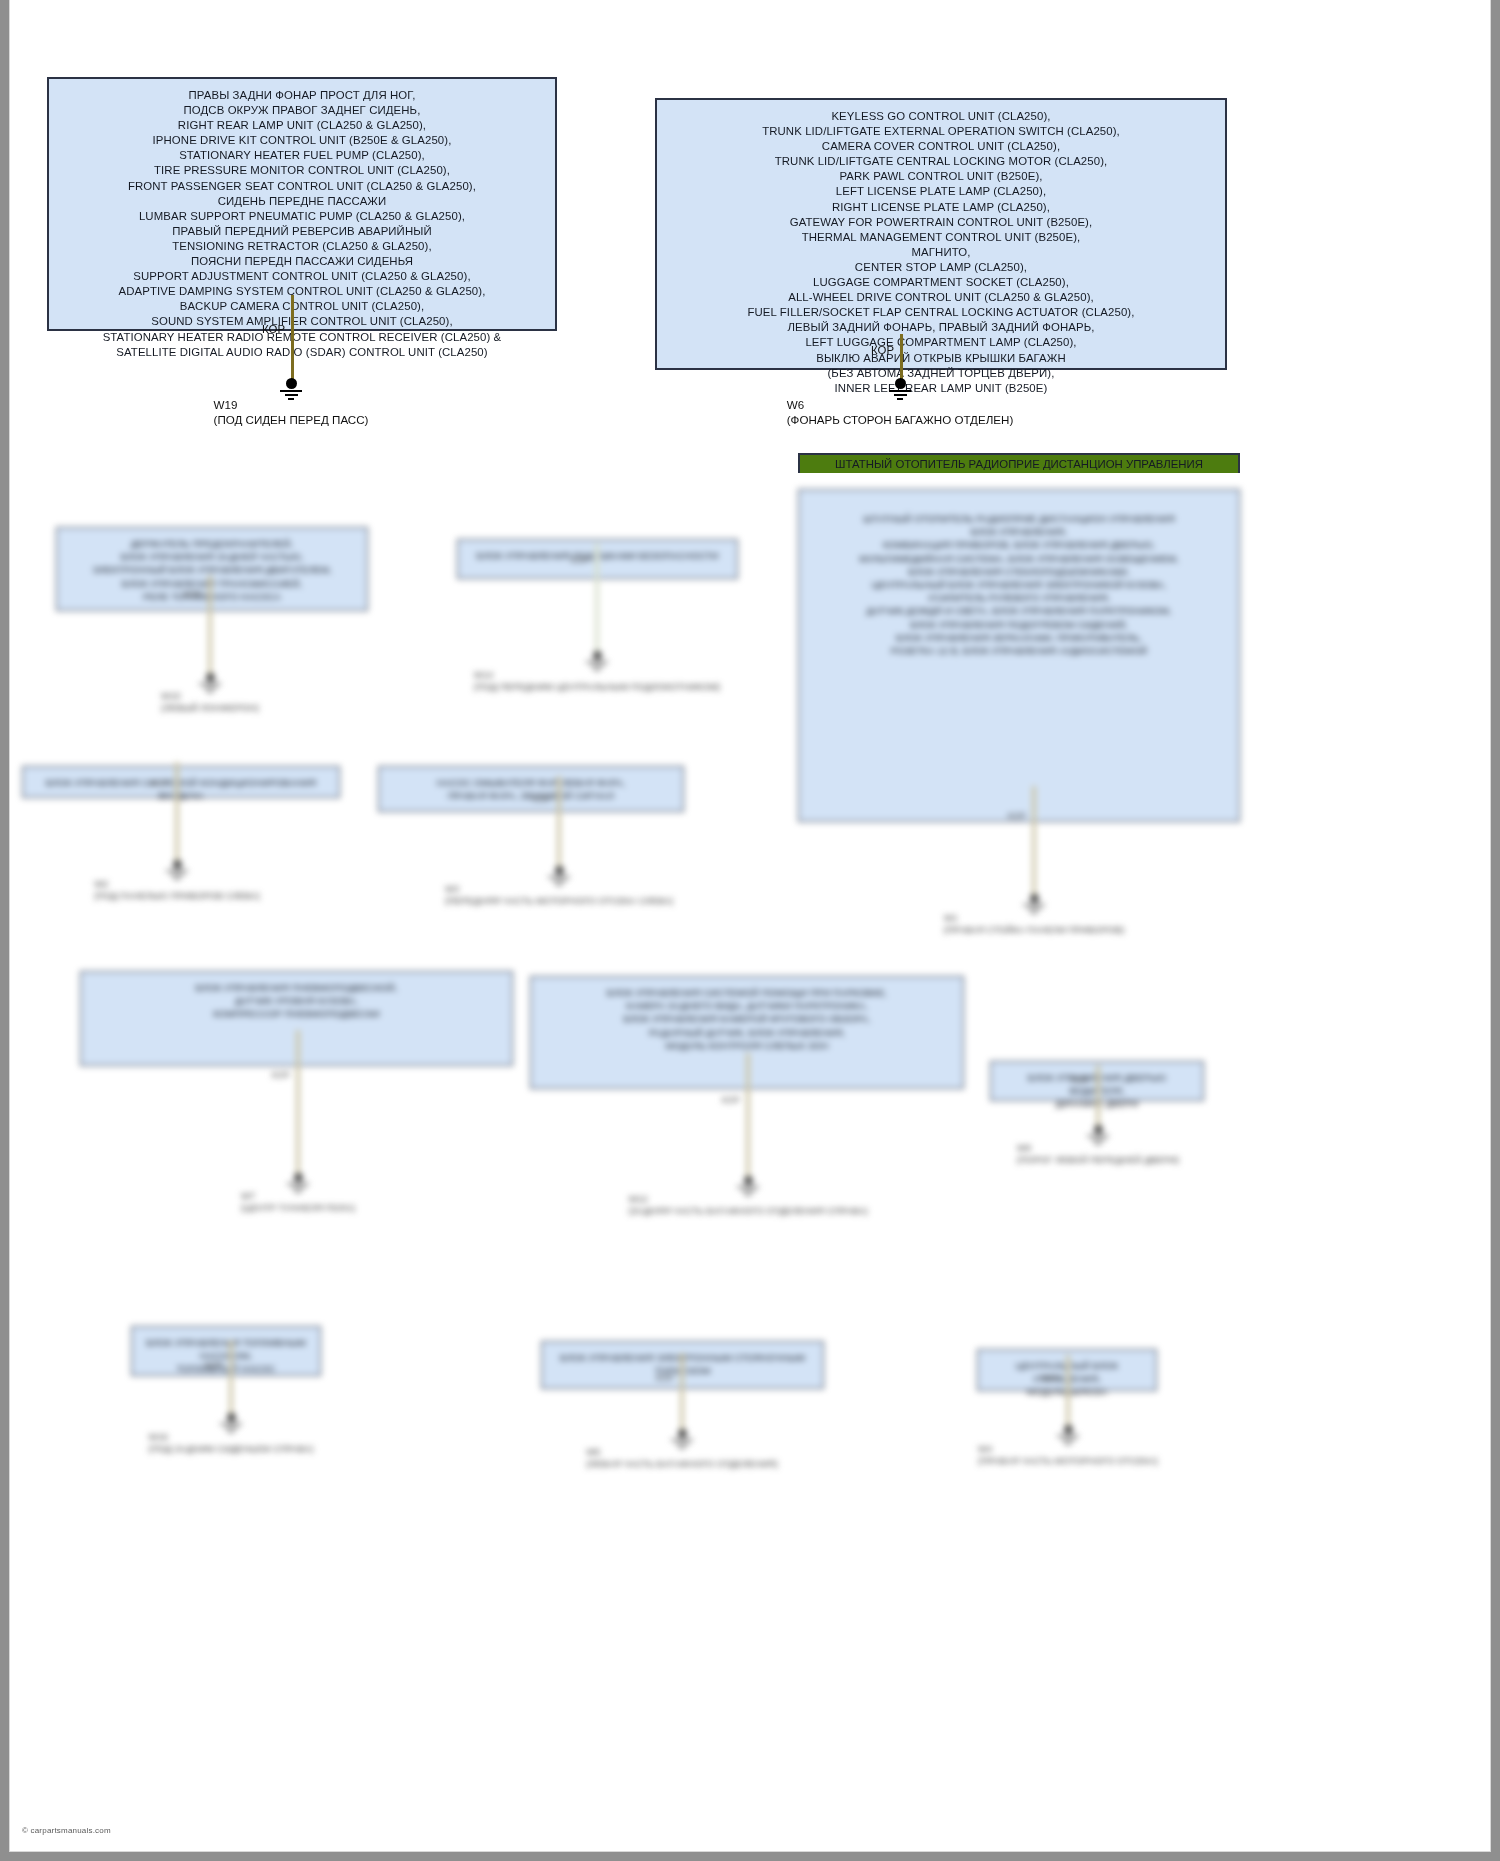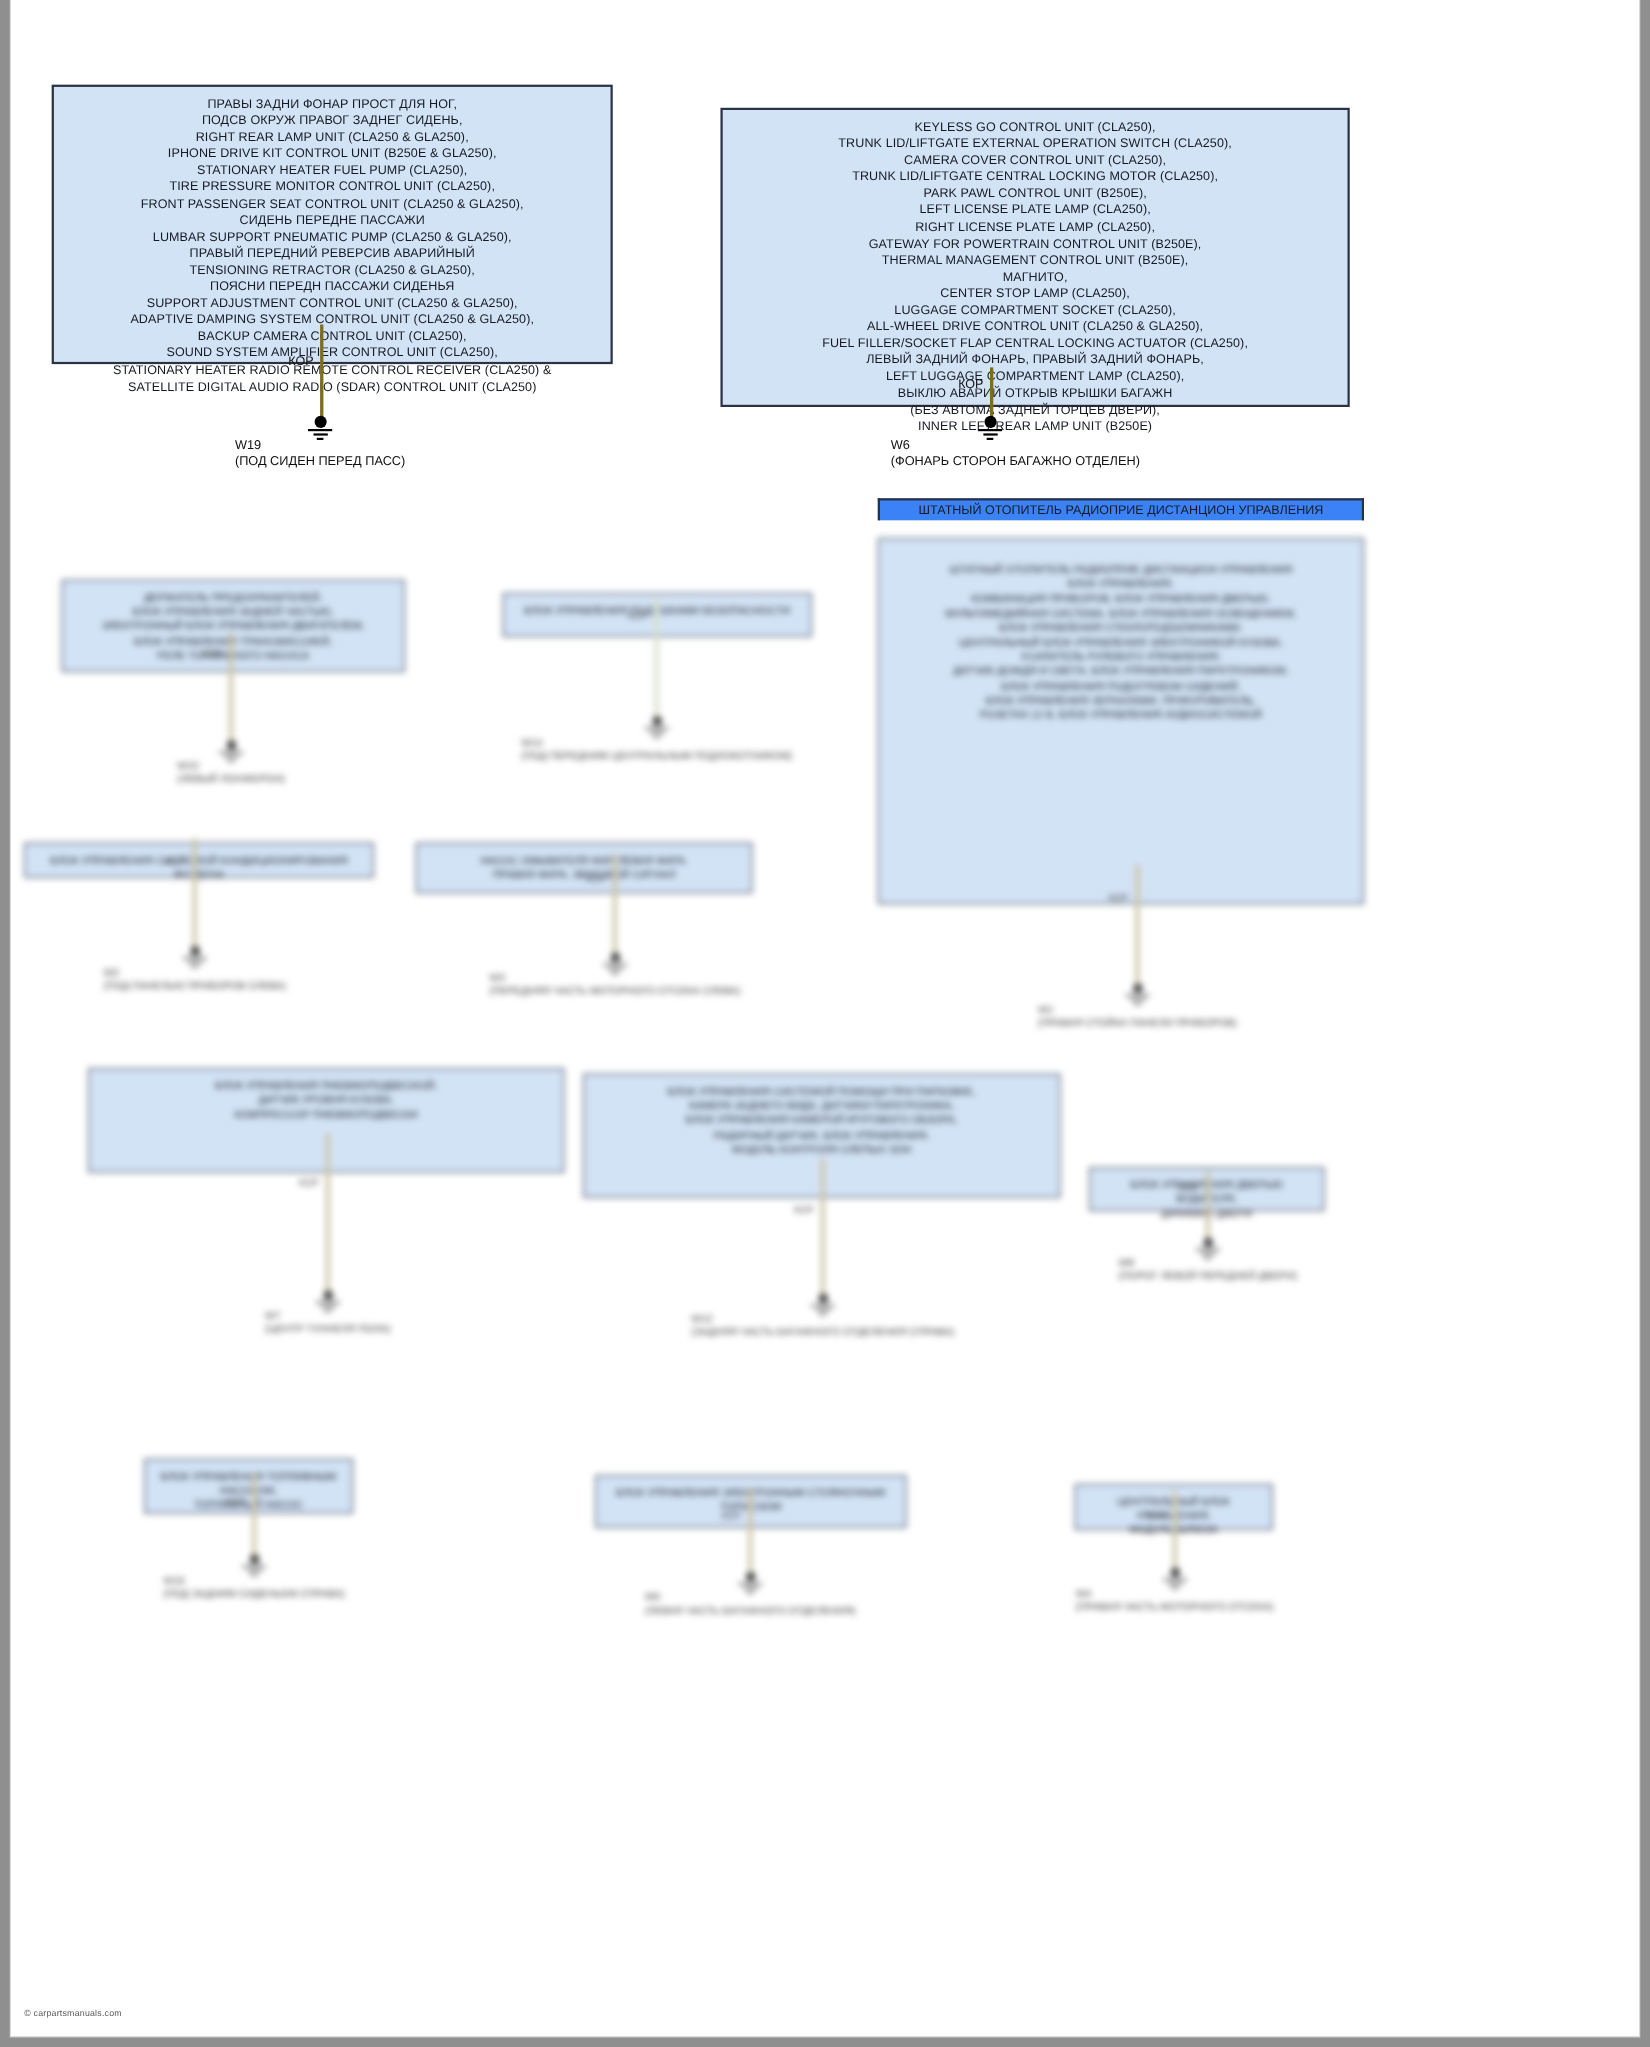--- a/index.html
+++ b/index.html
@@ -85,21 +85,21 @@
   .gnd-label {
     position: absolute;
     text-align: left;
     font-size: 11.6px;
     line-height: 15px;
     color: #101010;
     white-space: nowrap;
     transform: translateX(-50%);
   }
   #lbl-w19 { left: 291px; top: 397px; }
-  #lbl-w6  { left: 900px; top: 397px; margin-left: 23px; }
+  #lbl-w6  { left: 900px; top: 397px; }
 
   .wire-code {
     position: absolute;
     font-size: 11.4px;
     color: #111;
     transform: translateX(-100%);
     white-space: nowrap;
   }
   #code-w19 { left: 285px; top: 323px; }
   #code-w6  { left: 894px; top: 344px; }
@@ -130,21 +130,21 @@
   #blur-region .wire-code { font-size: 9px; color: #4a4a4a; }
 
   
   #crisp-heading-box {
     position: absolute;
     left: 798px;
     top: 453px;
     width: 442px;
     height: 20px;
     box-sizing: border-box;
-    background: #3b82f6;
+    background: #4d7c0f;
     border: 2px solid #2b3244;
     border-bottom: none;
     overflow: hidden;
   }
   #crisp-heading-text {
     position: absolute;
     left: 0; right: 0;
     top: 2px;
     text-align: center;
     font-size: 11.4px;

